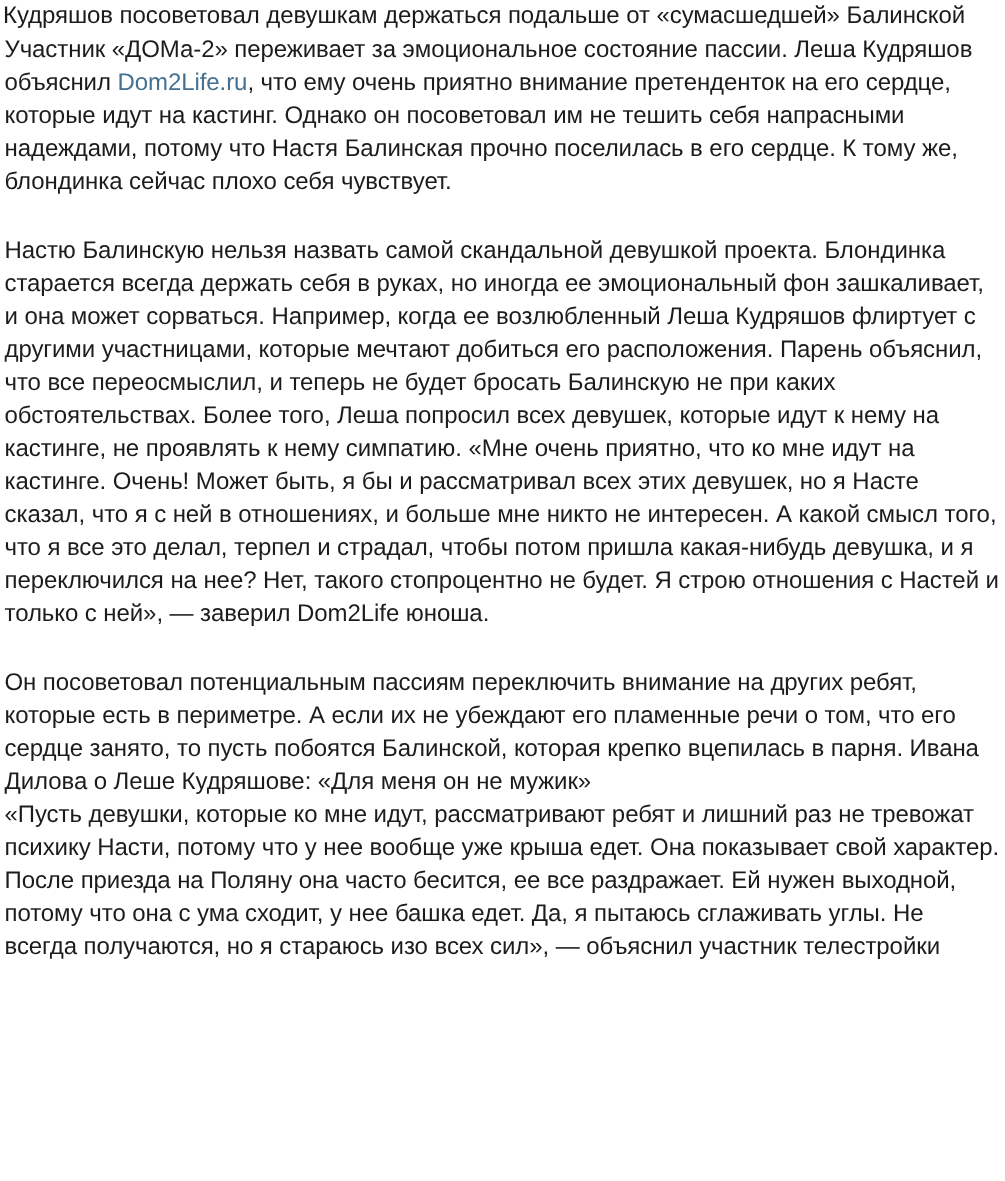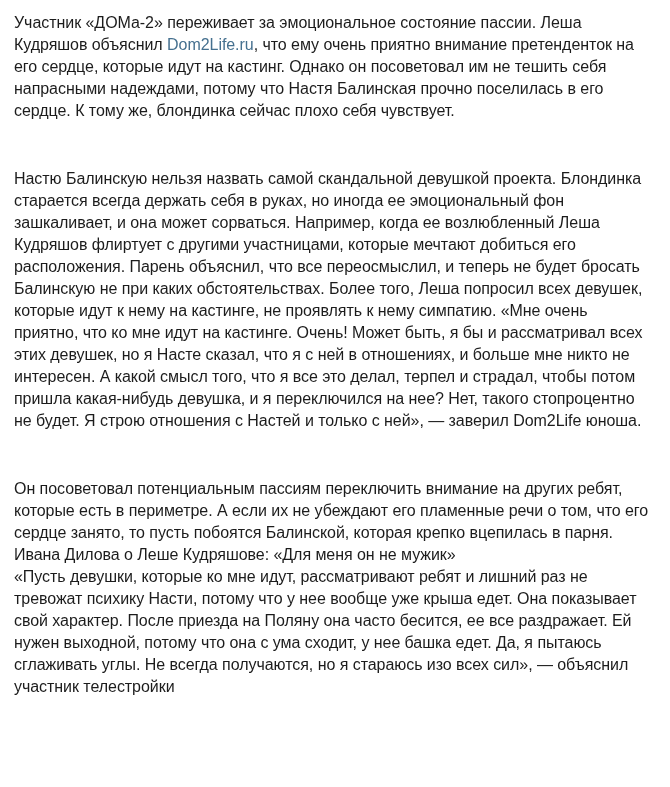--- a/index.html
+++ b/index.html
@@ -26,21 +26,21 @@
   .headline {
     margin: 0;
     padding: 0;
     font-size: 16px;
     line-height: 22px;
     font-weight: 400;
     color: #1c1c1c;
     letter-spacing: -0.05px;
   }
   .para {
-    margin: 12px;
+    margin: 1px;
     padding: 0;
     font-size: 16px;
     line-height: 22px;
     color: #1c1c1c;
     letter-spacing: -0.05px;
     text-align: left;
   }
   .spacer {
     height: 22px;
     line-height: 22px;
@@ -50,20 +50,21 @@
   .inline-link {
     color: #45708f;
     text-decoration: none;
   }
 </style>
 </head>
 <body style="background: rgb(255, 255, 255); color: rgb(28, 28, 28);">
 
 <div class="article">
 
+  <h1 class="headline">Кудряшов посоветовал девушкам держаться подальше от «сумасшедшей» Балинской</h1>
 
   <p class="para">Участник «ДОМа-2» переживает за эмоциональное состояние пассии. Леша Кудряшов объяснил <span class="inline-link" style="color: rgb(69, 112, 143);">Dom2Life.ru</span>, что ему очень приятно внимание претенденток на его сердце, которые идут на кастинг. Однако он посоветовал им не тешить себя напрасными надеждами, потому что Настя Балинская прочно поселилась в его сердце. К тому же, блондинка сейчас плохо себя чувствует.</p>
 
   <div class="spacer">&nbsp;</div>
 
   <p class="para">Настю Балинскую нельзя назвать самой скандальной девушкой проекта. Блондинка старается всегда держать себя в руках, но иногда ее эмоциональный фон зашкаливает, и она может сорваться. Например, когда ее возлюбленный Леша Кудряшов флиртует с другими участницами, которые мечтают добиться его расположения. Парень объяснил, что все переосмыслил, и теперь не будет бросать Балинскую не при каких обстоятельствах. Более того, Леша попросил всех девушек, которые идут к нему на кастинге, не проявлять к нему симпатию. «Мне очень приятно, что ко мне идут на кастинге. Очень! Может быть, я бы и рассматривал всех этих девушек, но я Насте сказал, что я с ней в отношениях, и больше мне никто не интересен. А какой смысл того, что я все это делал, терпел и страдал, чтобы потом пришла какая-нибудь девушка, и я переключился на нее? Нет, такого стопроцентно не будет. Я строю отношения с Настей и только с ней», — заверил Dom2Life юноша.</p>
 
   <div class="spacer">&nbsp;</div>
 
   <p class="para">Он посоветовал потенциальным пассиям переключить внимание на других ребят, которые есть в периметре. А если их не убеждают его пламенные речи о том, что его сердце занято, то пусть побоятся Балинской, которая крепко вцепилась в парня. Ивана Дилова о Леше Кудряшове: «Для меня он не мужик»<br>«Пусть девушки, которые ко мне идут, рассматривают ребят и лишний раз не тревожат психику Насти, потому что у нее вообще уже крыша едет. Она показывает свой характер. После приезда на Поляну она часто бесится, ее все раздражает. Ей нужен выходной, потому что она с ума сходит, у нее башка едет. Да, я пытаюсь сглаживать углы. Не всегда получаются, но я стараюсь изо всех сил», — объяснил участник телестройки</p>

